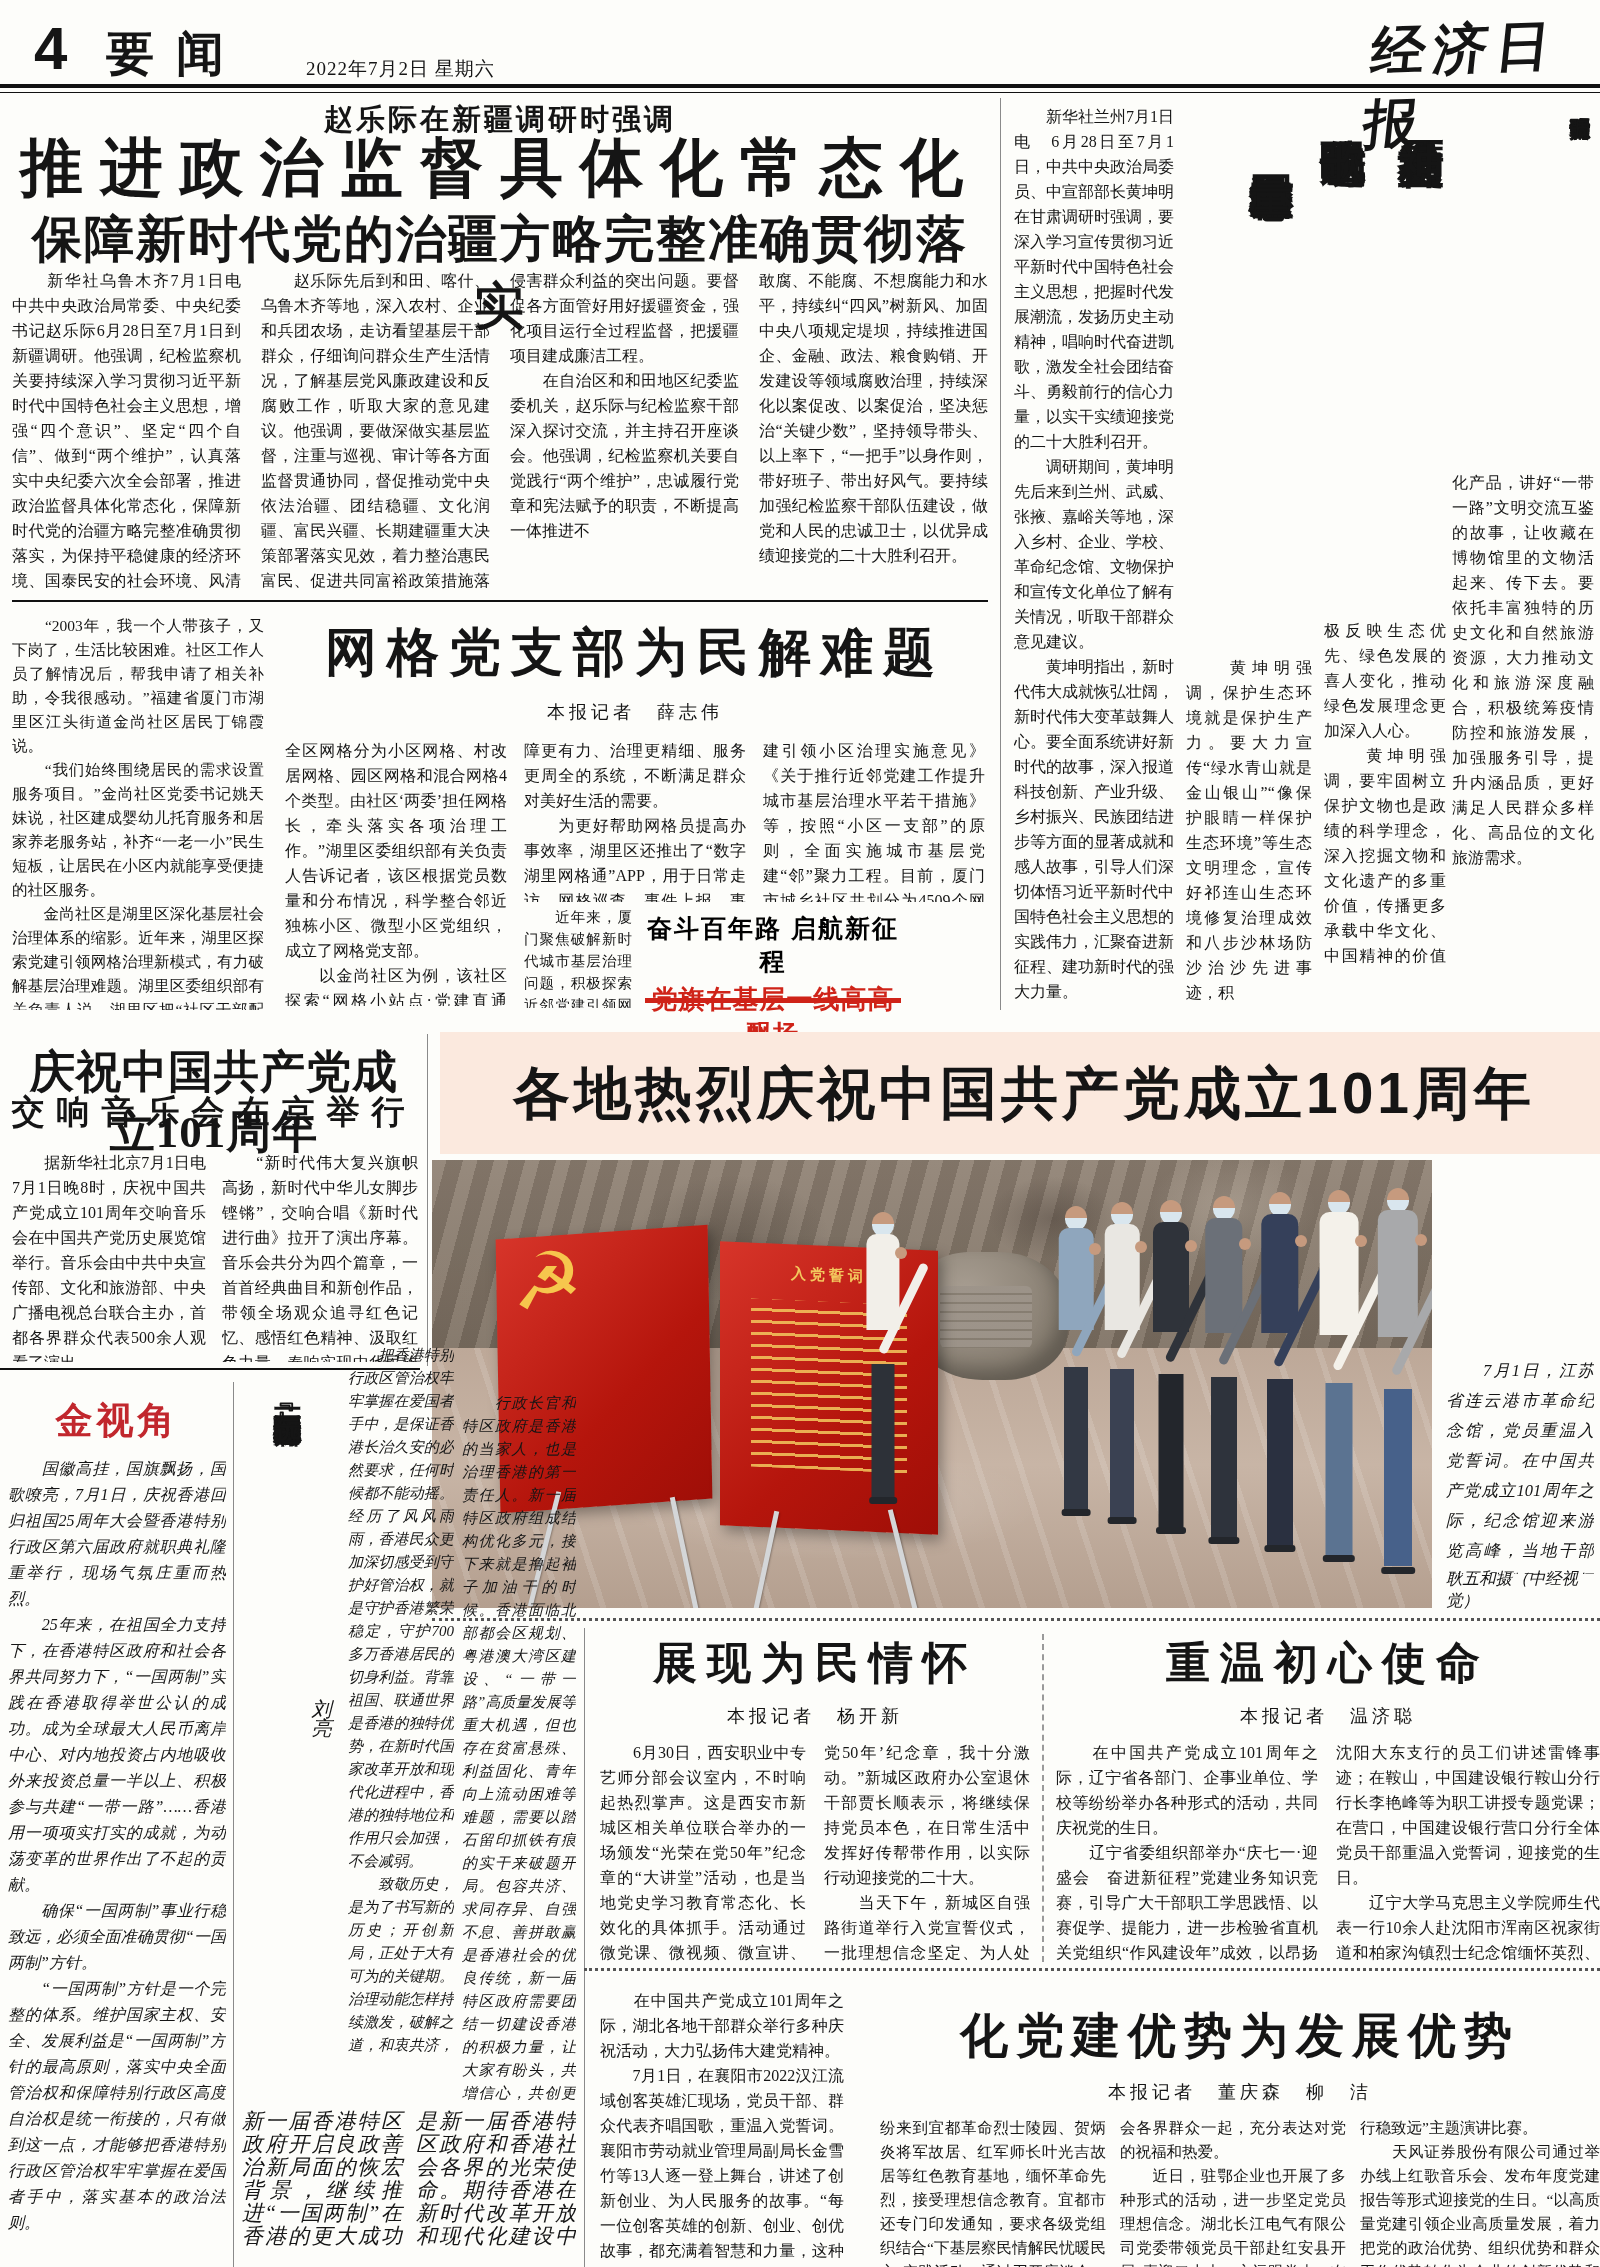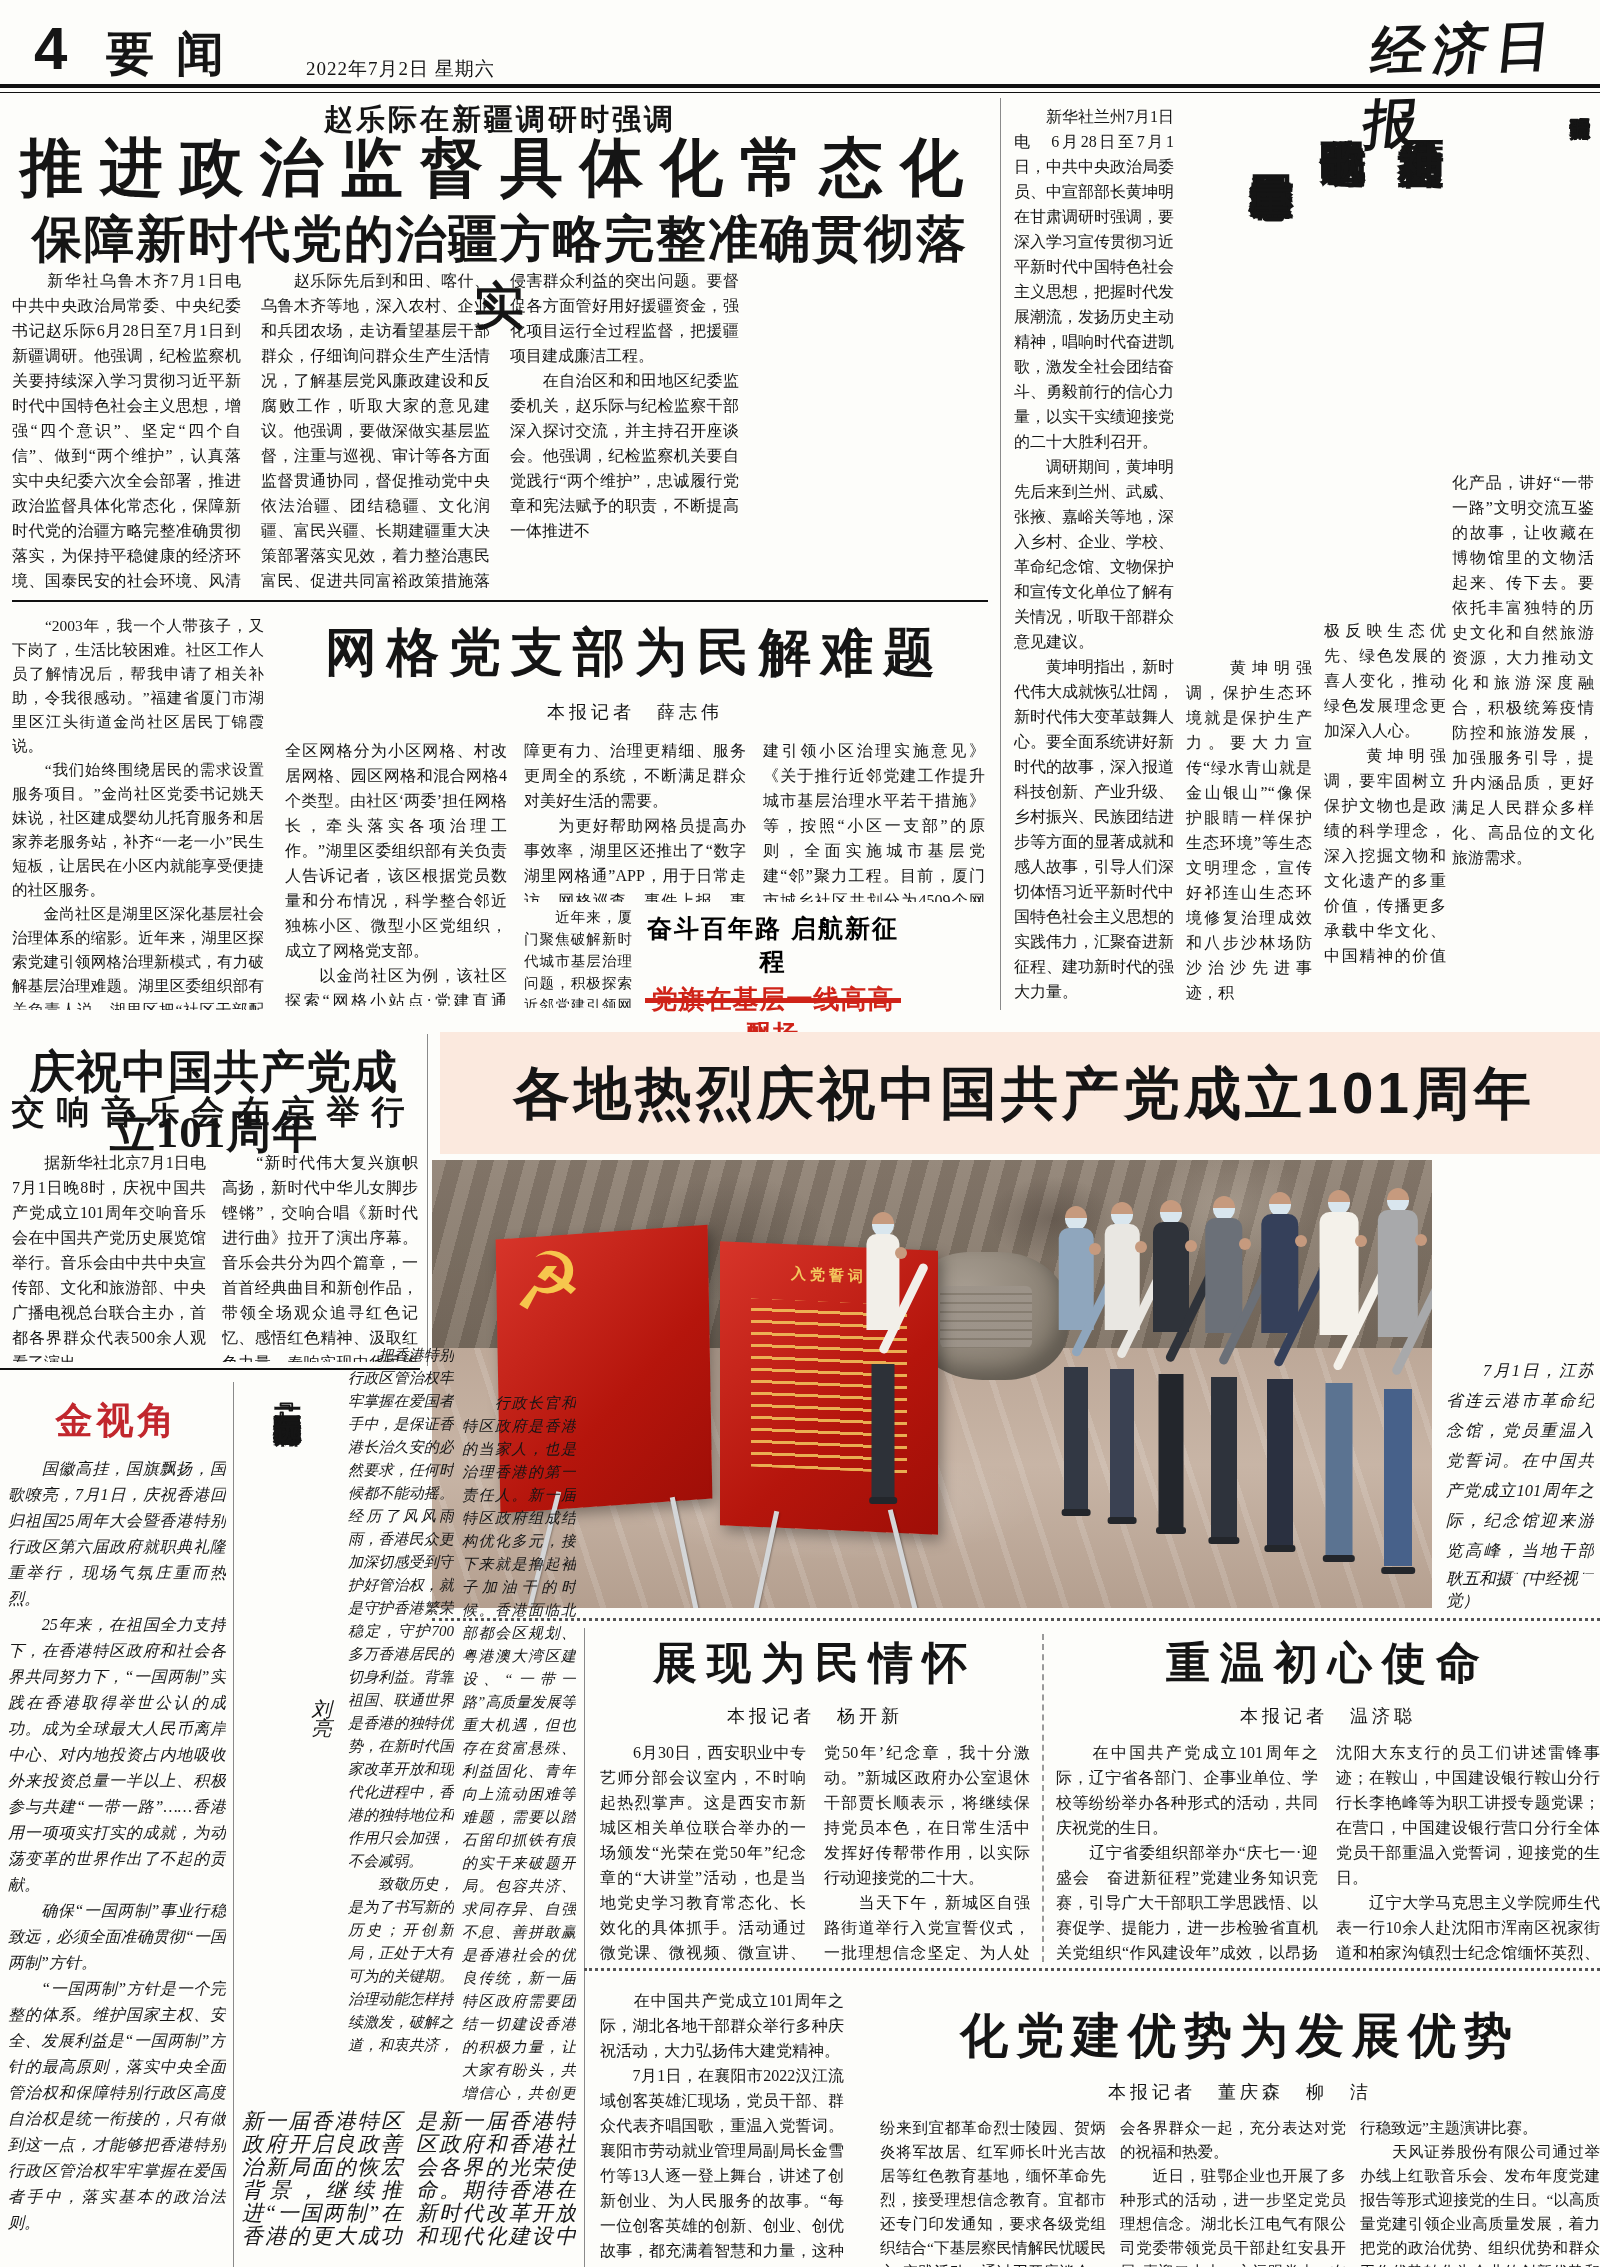--- a/index.html
+++ b/index.html
@@ -71,20 +71,21 @@
   <div class="abs rule" style="left:0;top:84px;width:1600px;height:4px;"></div>
   <div class="abs rule" style="left:0;top:92px;width:1600px;height:1px;"></div>
 
   <div class="abs sans center" style="left:12px;top:100px;width:976px;font-size:29px;font-weight:bold;letter-spacing:3px;">赵乐际在新疆调研时强调</div>
   <div class="abs sans center" style="left:12px;top:134px;width:976px;font-size:63px;font-weight:bold;letter-spacing:17px;line-height:1.05;">推进政治监督具体化常态化</div>
   <div class="abs sans center" style="left:12px;top:206px;width:976px;font-size:50px;font-weight:bold;letter-spacing:2px;">保障新时代党的治疆方略完整准确贯彻落实</div>
   <div class="abs txt" style="left:12px;top:268px;width:229px;height:326px;">　　新华社乌鲁木齐7月1日电　中共中央政治局常委、中央纪委书记赵乐际6月28日至7月1日到新疆调研。他强调，纪检监察机关要持续深入学习贯彻习近平新时代中国特色社会主义思想，增强“四个意识”、坚定“四个自信”、做到“两个维护”，认真落实中央纪委六次全会部署，推进政治监督具体化常态化，保障新时代党的治疆方略完整准确贯彻落实，为保持平稳健康的经济环境、国泰民安的社会环境、风清气正的政治环境作出应有贡献，以实际行动迎接党的二十大胜利召开。</div>
   <div class="abs txt" style="left:261px;top:268px;width:229px;height:326px;">　　赵乐际先后到和田、喀什、乌鲁木齐等地，深入农村、企业和兵团农场，走访看望基层干部群众，仔细询问群众生产生活情况，了解基层党风廉政建设和反腐败工作，听取大家的意见建议。他强调，要做深做实基层监督，注重与巡视、审计等各方面监督贯通协同，督促推动党中央依法治疆、团结稳疆、文化润疆、富民兴疆、长期建疆重大决策部署落实见效，着力整治惠民富民、促进共同富裕政策措施落实中的腐败和作风问题，坚决查处</div>
   <div class="abs txt" style="left:510px;top:268px;width:229px;height:326px;">侵害群众利益的突出问题。要督促各方面管好用好援疆资金，强化项目运行全过程监督，把援疆项目建成廉洁工程。
 　　在自治区和和田地区纪委监委机关，赵乐际与纪检监察干部深入探讨交流，并主持召开座谈会。他强调，纪检监察机关要自觉践行“两个维护”，忠诚履行党章和宪法赋予的职责，不断提高一体推进不</div>
+  <div class="abs txt" style="left:759px;top:268px;width:229px;height:326px;">敢腐、不能腐、不想腐能力和水平，持续纠“四风”树新风、加固中央八项规定堤坝，持续推进国企、金融、政法、粮食购销、开发建设等领域腐败治理，持续深化以案促改、以案促治，坚决惩治“关键少数”，坚持领导带头、以上率下，“一把手”以身作则，带好班子、带出好风气。要持续加强纪检监察干部队伍建设，做党和人民的忠诚卫士，以优异成绩迎接党的二十大胜利召开。</div>
   <div class="abs rule" style="left:12px;top:600px;width:976px;height:2px;"></div>
 
   <div class="abs txt" style="left:12px;top:614px;width:252px;height:396px;font-size:15.5px;line-height:24px;">　　“2003年，我一个人带孩子，又下岗了，生活比较困难。社区工作人员了解情况后，帮我申请了相关补助，令我很感动。”福建省厦门市湖里区江头街道金尚社区居民丁锦霞说。
 　　“我们始终围绕居民的需求设置服务项目。”金尚社区党委书记姚天妹说，社区建成婴幼儿托育服务和居家养老服务站，补齐“一老一小”民生短板，让居民在小区内就能享受便捷的社区服务。
 　　金尚社区是湖里区深化基层社会治理体系的缩影。近年来，湖里区探索党建引领网格治理新模式，有力破解基层治理难题。湖里区委组织部有关负责人说，湖里区把“社区干部配下沉”，整合489个驻区单位的党建资源，工作力量下沉网格，参与网格治理。
 　　“我们把网格作为基层治理单元，将</div>
   <div class="abs center byline" style="left:285px;top:700px;width:700px;">本报记者　薛志伟</div>
   <div class="abs center headline-serif" style="left:285px;top:618px;width:700px;font-size:52px;letter-spacing:10px;">网格党支部为民解难题</div>
   <div class="abs txt" style="left:285px;top:738px;width:222px;height:268px;">全区网格分为小区网格、村改居网格、园区网格和混合网格4个类型。由社区‘两委’担任网格长，牵头落实各项治理工作。”湖里区委组织部有关负责人告诉记者，该区根据党员数量和分布情况，科学整合邻近独栋小区、微型小区党组织，成立了网格党支部。
 　　以金尚社区为例，该社区探索“网格小站点·党建直通车”模式，把党组织设置与小区网格有机融合，通过发挥党组织的领导作用，有效整合政府、市场和社会各类资源，教育引导党员深入群众、服务群众，努力实现号召更到位、参与更广泛、保</div>

